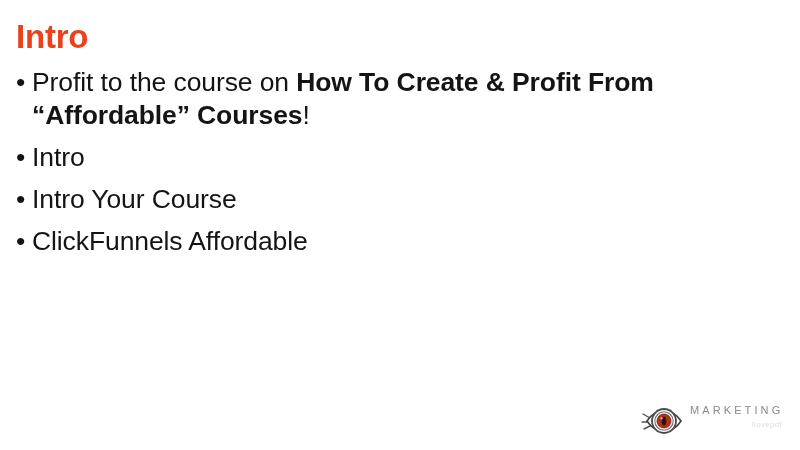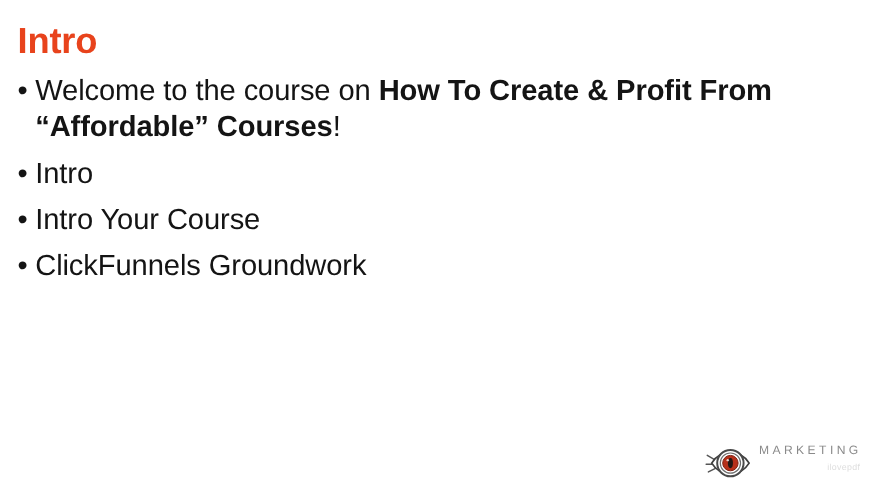--- a/index.html
+++ b/index.html
@@ -128,36 +128,36 @@
 <body>
 
 <div class="slide">
 
   <div class="slide-title">Intro</div>
 
   <ul class="bullet-list">
 
     <li class="bullet-item">
       <span class="bullet-dot">•</span>
-      <span class="bullet-text"><span>Welcome to the course on </span><span class="em-bold">How To Create &amp; Profit From “Affordable” Courses</span><span>!</span></span>
+      <span class="bullet-text"><span>Profit to the course on </span><span class="em-bold">How To Create &amp; Profit From “Affordable” Courses</span><span>!</span></span>
     </li>
 
     <li class="bullet-item">
       <span class="bullet-dot">•</span>
       <span class="bullet-text">Intro</span>
     </li>
 
     <li class="bullet-item">
       <span class="bullet-dot">•</span>
       <span class="bullet-text">Intro Your Course</span>
     </li>
 
     <li class="bullet-item">
       <span class="bullet-dot">•</span>
-      <span class="bullet-text">ClickFunnels Groundwork</span>
+      <span class="bullet-text">ClickFunnels Affordable</span>
     </li>
 
   </ul>
 
   <div class="logo">
 
     <svg class="logo-eye" viewBox="0 0 46 40">
       <g>
 
         <path d="M3 14 L10 18" stroke="#555555" stroke-width="1.4" fill="none" stroke-linecap="round"></path>

